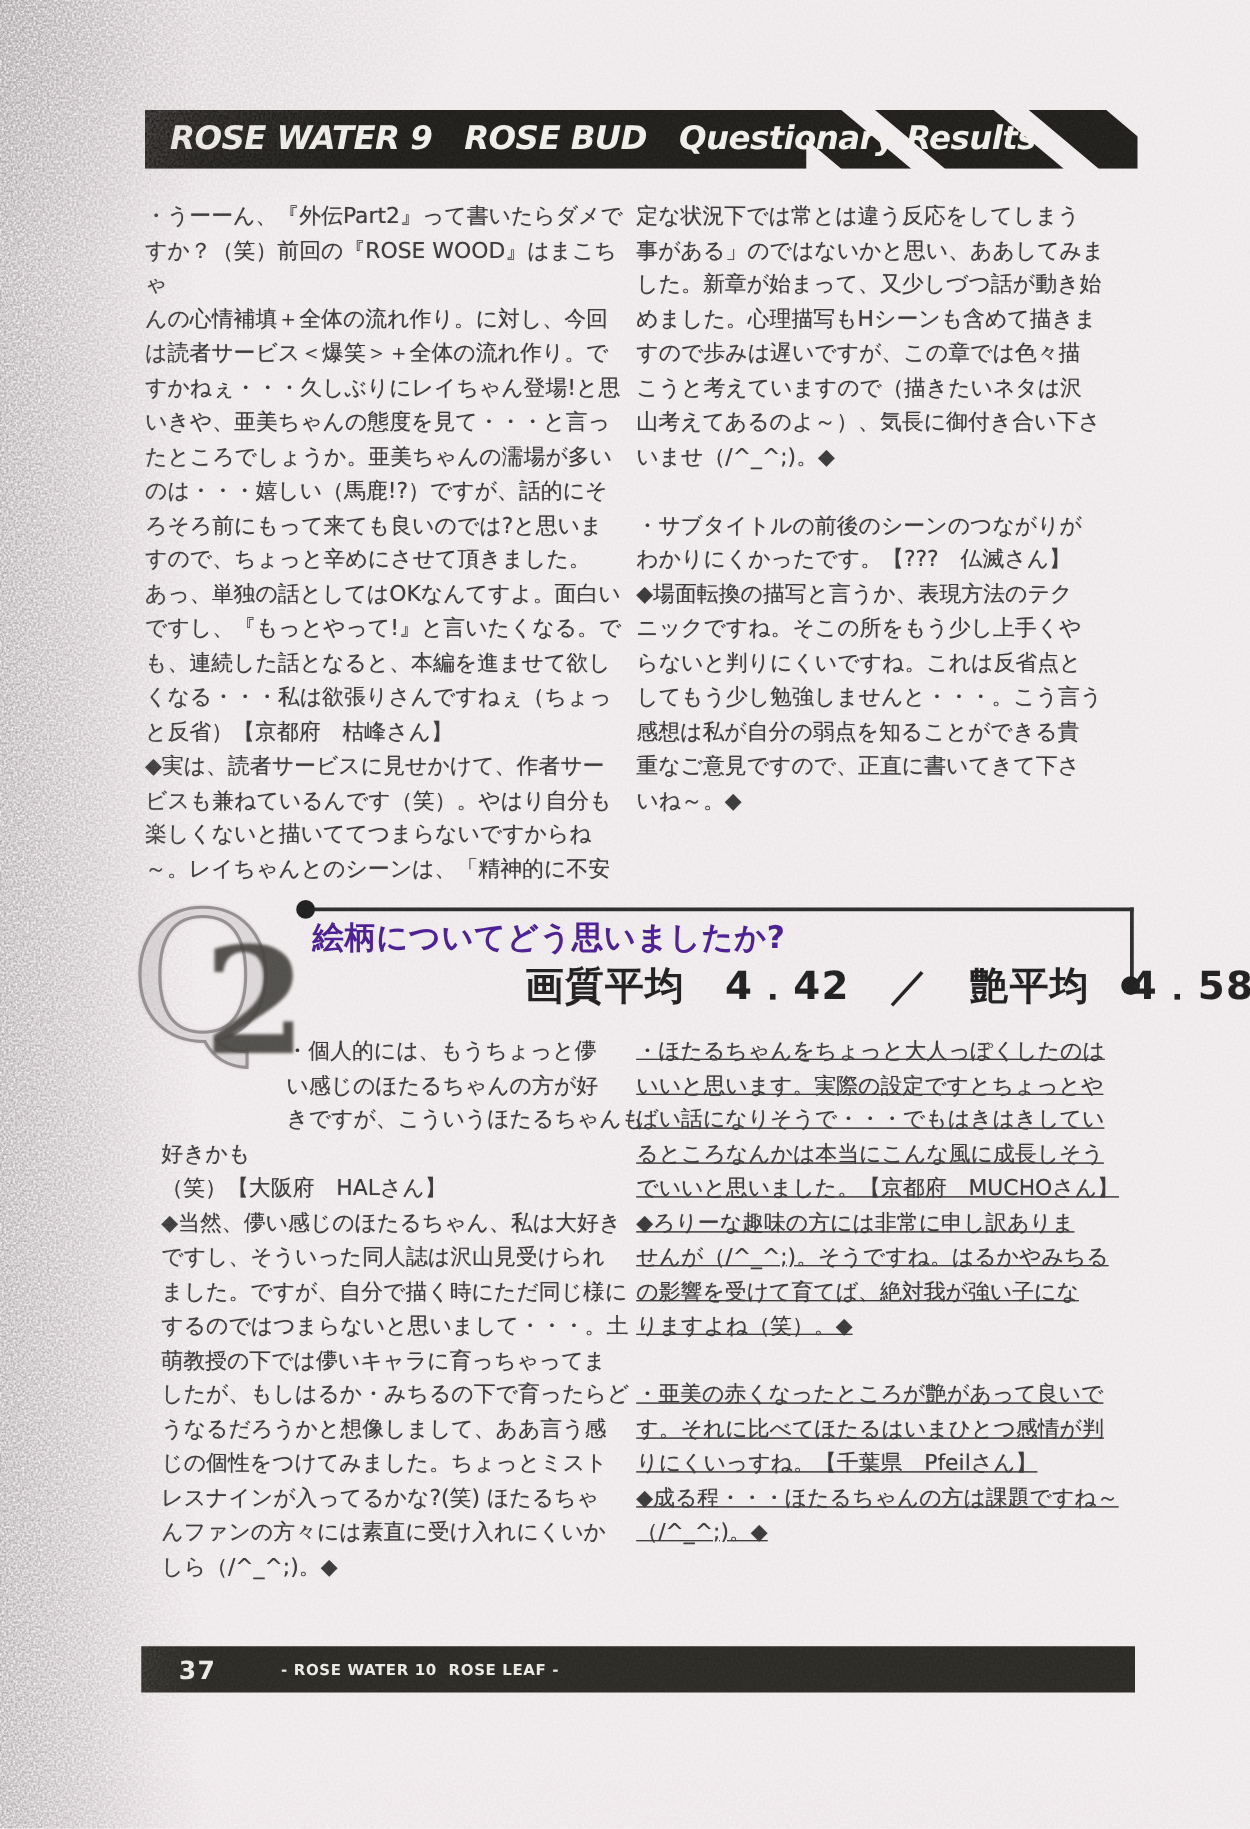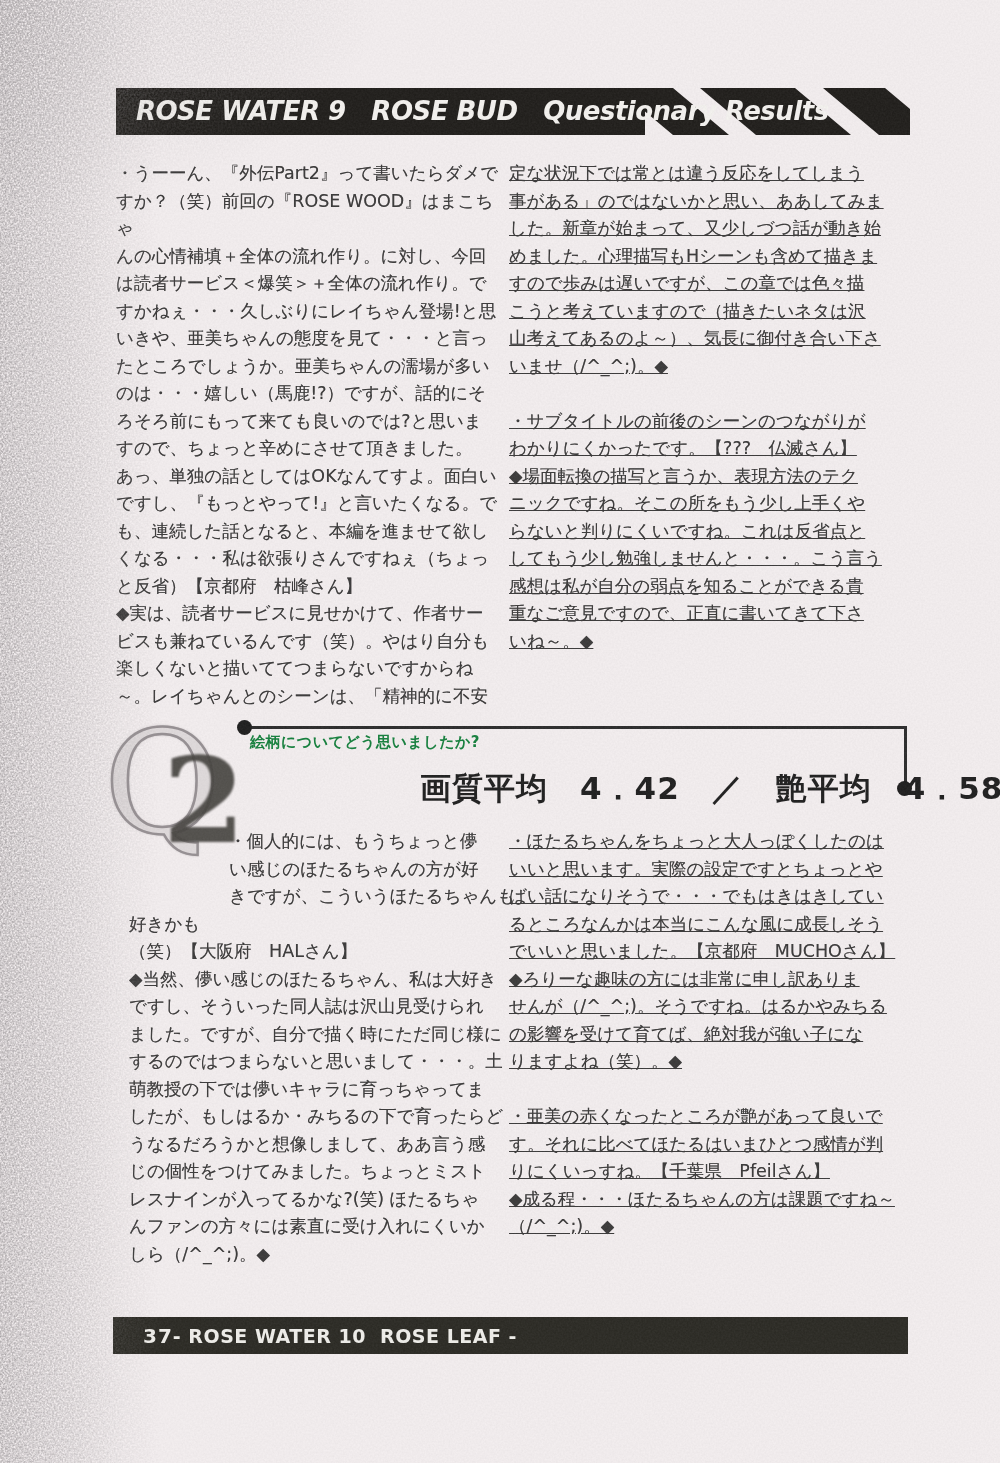--- a/index.html
+++ b/index.html
@@ -20,33 +20,33 @@
     position:absolute;left:20px;top:0;height:47px;line-height:47px;
     color:#f4f2ef;font-size:26px;font-weight:bold;font-style:italic;
     white-space:pre;letter-spacing:-0.5px;
   }
   
   .coltext{
     white-space:pre-line;font-size:17.5px;line-height:27.5px;color:#3b3a3a;
     text-shadow:0 0 0.6px rgba(60,60,60,0.55);
   }
   .q1-left{left:116px;top:160px;width:385px;}
-  .q1-right{left:509px;top:160px;width:400px;text-decoration:underline;}
+  .q1-right{left:509px;top:160px;width:400px;}
   .q2-left{left:129px;top:828px;width:387px;}
   .q2-right{left:509px;top:828px;width:404px;text-decoration:underline;}
   .q2-spacer{float:left;width:100px;height:56px;}
   
   .rule-h{left:243px;top:726px;width:664px;height:3px;background:#2c2c2c;}
   .rule-v{left:904px;top:726px;width:3px;height:62px;background:#2c2c2c;}
   .dot{width:15px;height:15px;border-radius:50%;background:#1e1e1e;}
   .dot-left{left:237px;top:720px;}
   .dot-right{left:897px;top:781px;}
   .q2-question{
     left:250px;top:733px;width:600px;
-    font-size:15px;font-weight:bold;color:#15803d;letter-spacing:0.5px;
+    font-size:25px;font-weight:bold;color:#4c1d95;letter-spacing:0.5px;
   }
   .q2-stats{
     left:420px;top:768px;width:478px;text-align:right;
     font-size:31px;font-weight:bold;color:#1f1f1f;white-space:pre;letter-spacing:1px;
   }
   
   .qmark-q{
     left:104px;top:712px;
     font-family:"DejaVu Serif","Liberation Serif",serif;
     font-size:142px;line-height:1;font-weight:normal;
@@ -59,21 +59,21 @@
     font-family:"DejaVu Serif","Liberation Serif",serif;
     font-size:118px;line-height:1;font-weight:bold;
     color:#45433f;filter:blur(1.3px);opacity:0.92;
   }
   
   .footer-bar{
     left:113px;top:1317px;width:795px;height:37px;background:#2b2a24;
     display:flex;align-items:center;
   }
   .footer-num{color:#efeeea;font-size:20px;font-weight:bold;margin-left:30px;letter-spacing:1px;}
-  .footer-title{color:#efeeea;font-size:19px;font-weight:bold;letter-spacing:0.5px;white-space:pre;}
+  .footer-title{color:#efeeea;font-size:12px;font-weight:bold;margin-left:52px;letter-spacing:0.5px;white-space:pre;}
   
   .noise{left:0;top:0;pointer-events:none;z-index:40;}
 </style>
 </head>
 <body>
 
 <div class="abs banner-wrap">
   <div class="banner-body"></div>
   <div class="banner-diag"></div>
   <div class="stripe-a"></div>

